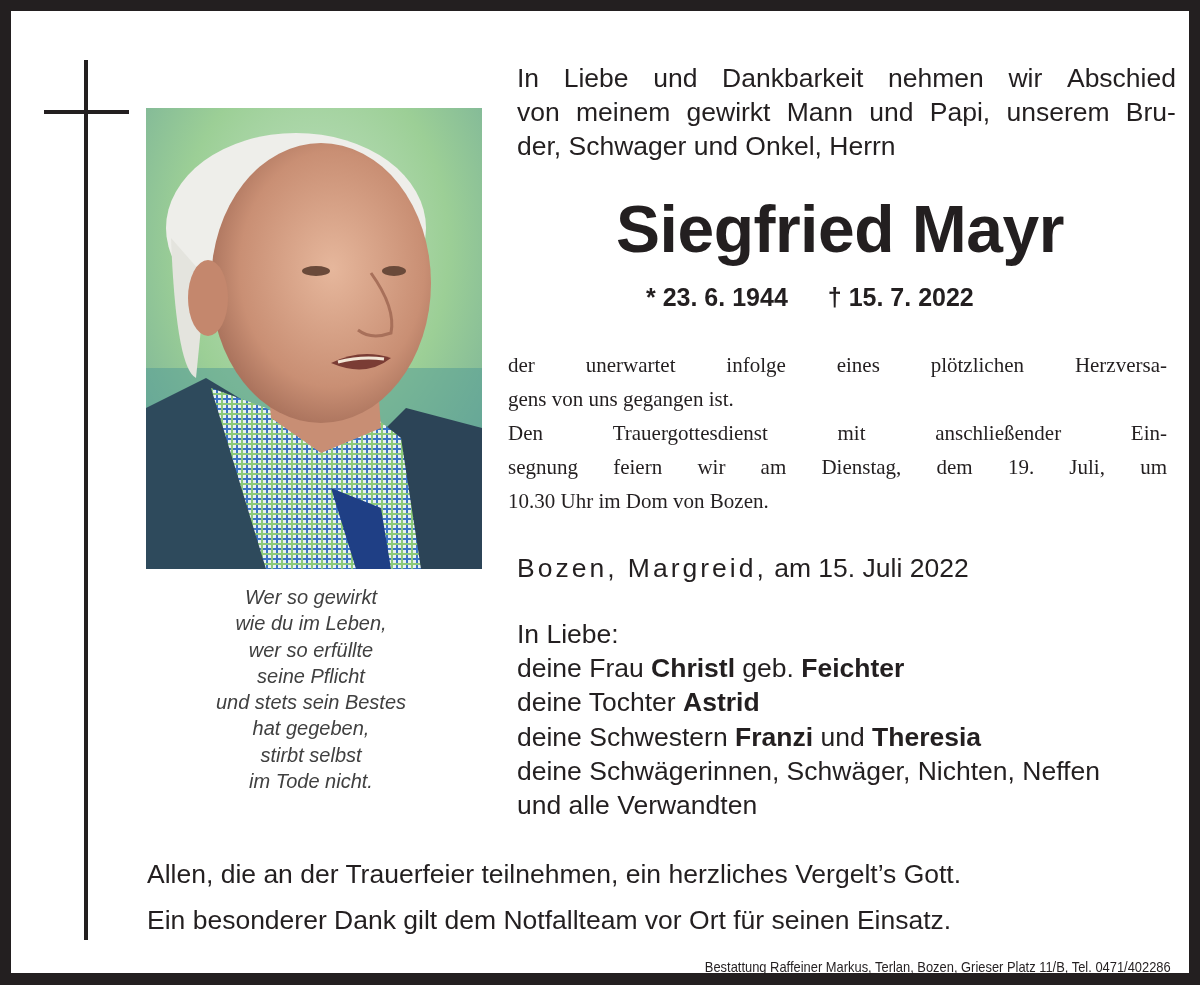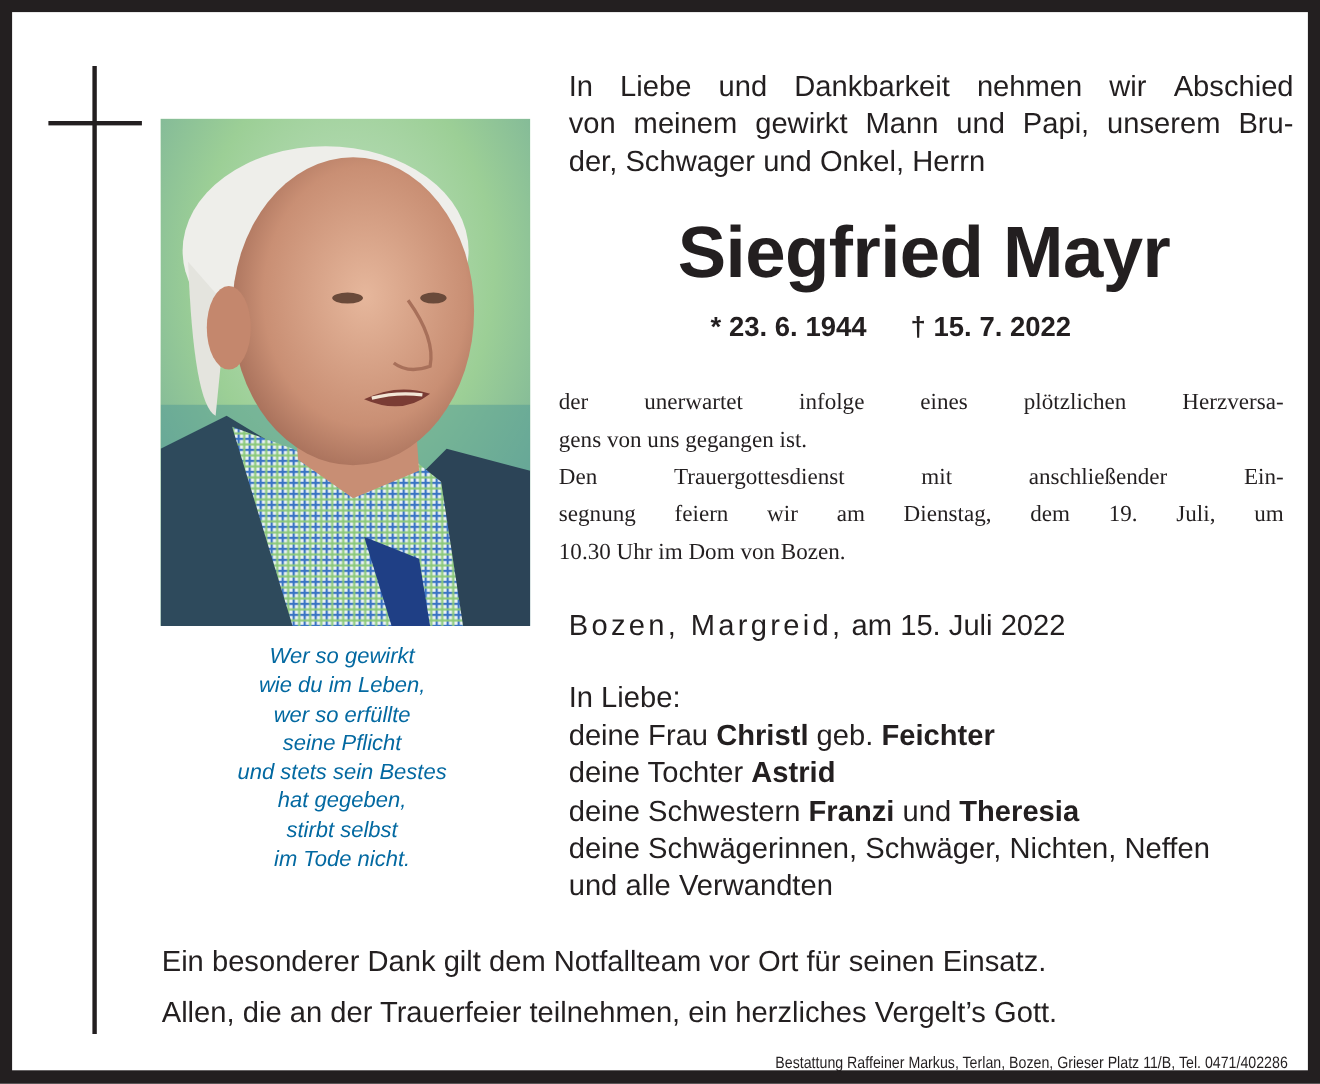--- a/index.html
+++ b/index.html
@@ -18,21 +18,21 @@
   
   .photo {
     position: absolute; left: 135px; top: 97px; width: 336px; height: 461px; overflow: hidden;
     background: linear-gradient(160deg, #9fcf9d 0%, #b9dcc1 25%, #8fc48a 45%, #7fb98a 60%, #5a8a8e 100%);
   }
   .photo svg { display: block; width: 100%; height: 100%; }
 
   
   .poem {
     position: absolute; left: 150px; top: 573px; width: 300px;
-    text-align: center; font-style: italic; font-size: 20px; line-height: 26.3px; color: #0369a1;
+    text-align: center; font-style: italic; font-size: 20px; line-height: 26.3px; color: #404040;
   }
   .poem div { white-space: nowrap; }
 
   
   .intro {
     position: absolute; left: 506px; top: 50px; width: 659px;
     font-size: 26.5px; line-height: 34px; text-align: justify;
   }
   .intro div { white-space: nowrap; }
   .intro .just { display: flex; justify-content: space-between; }
@@ -204,18 +204,18 @@
   <div class="family">
     <div class="line">In Liebe:</div>
     <div class="line"><span style="white-space: pre;">deine Frau </span><b style="white-space: pre;">Christl</b><span style="white-space: pre;"> geb. </span><b style="white-space: pre;">Feichter</b></div>
     <div class="line"><span style="white-space: pre;">deine Tochter </span><b style="white-space: pre;">Astrid</b></div>
     <div class="line"><span style="white-space: pre;">deine Schwestern </span><b style="white-space: pre;">Franzi</b><span style="white-space: pre;"> und </span><b style="white-space: pre;">Theresia</b></div>
     <div class="line"><span style="white-space: pre;">deine Schwägerinnen, Schwäger, Nichten, Neffen</span></div>
     <div class="line"><span style="white-space: pre;">und alle Verwandten</span></div>
   </div>
 
   <div class="thanks">
+    <div>Allen, die an der Trauerfeier teilnehmen, ein herzliches Vergelt’s Gott.</div>
     <div>Ein besonderer Dank gilt dem Notfallteam vor Ort für seinen Einsatz.</div>
-    <div>Allen, die an der Trauerfeier teilnehmen, ein herzliches Vergelt’s Gott.</div>
   </div>
 
   <div class="footer">Bestattung Raffeiner Markus, Terlan, Bozen, Grieser Platz 11/B, Tel. 0471/402286</div>
 </div>
 
 </body></html>

